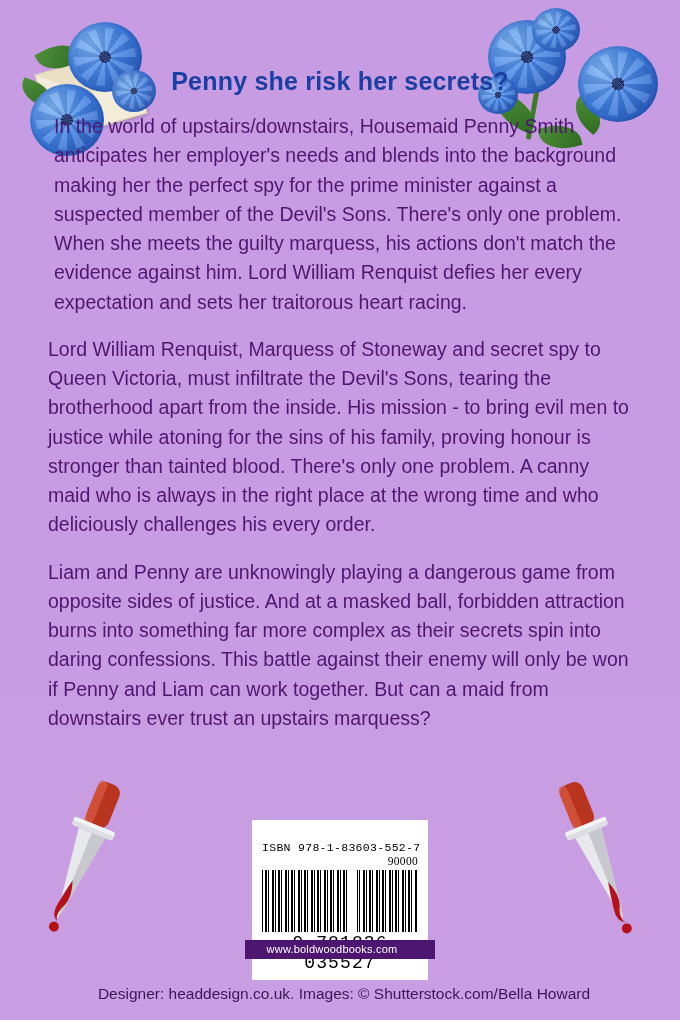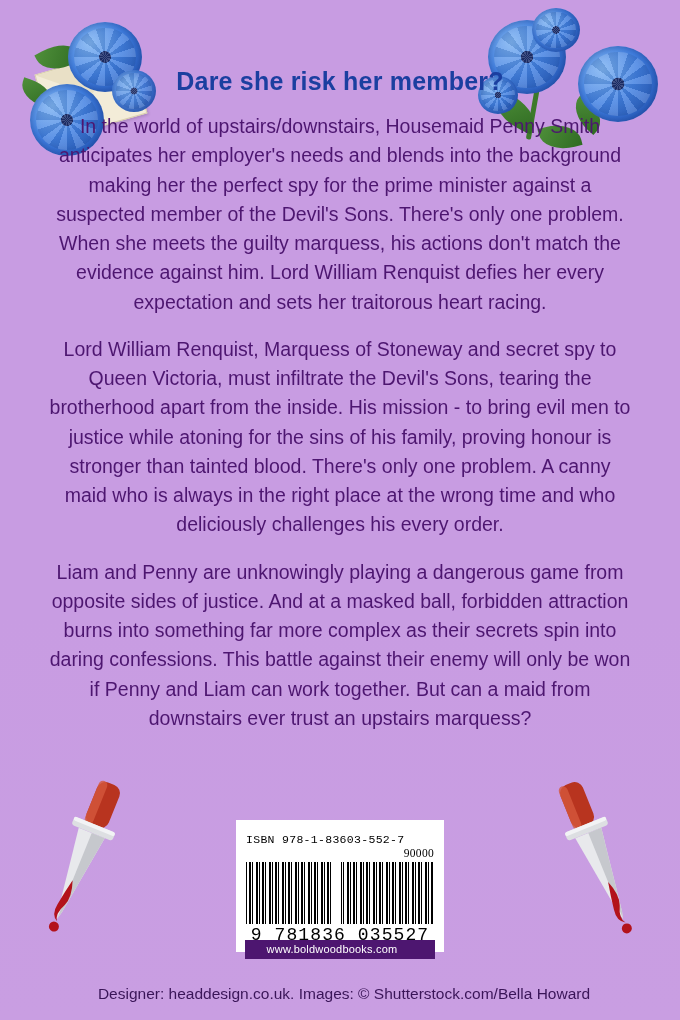--- a/index.html
+++ b/index.html
@@ -94,38 +94,38 @@
     font-weight: bold;
     letter-spacing: 0.2px;
     margin: 0 0 16px 0;
     line-height: 1.2;
   }
   .blurb {
     color: #4d1670;
     font-size: 19.5px;
     line-height: 1.5;
     margin: 0 0 18px 0;
-    text-align: center;
+    text-align: left;
   }
   .blurb.p1 { padding: 0 6px; }
 
   
   .dagger { position: absolute; width: 120px; height: 170px; }
   .dagger-left { left: 22px; top: 772px; }
   .dagger-right { right: 22px; top: 772px; }
 
   
   .barcode-box {
     position: absolute;
     left: 50%;
     transform: translateX(-50%);
     top: 820px;
-    width: 208px;
+    width: 176px;
     background: #ffffff;
-    padding: 12px 9px 6px 9px;
+    padding: 20px 9px 6px 9px;
     box-sizing: border-box;
     border: 1px solid #ffffff;
   }
   .isbn-line {
     font-family: "Liberation Mono", monospace;
     font-size: 11.5px;
     color: #000;
     letter-spacing: 0.3px;
     white-space: nowrap;
   }
@@ -206,21 +206,21 @@
     <div class="leaf" style="left:18px; top:92px; width:46px; height:28px; transform:rotate(24deg);"></div>
     <div class="leaf" style="left:66px; top:118px; width:40px; height:26px; transform:rotate(-14deg);"></div>
     <div class="leaf" style="left:96px; top:96px; width:36px; height:24px; transform:rotate(42deg);"></div>
     <div class="bloom" style="left:14px; top:14px; width:78px; height:74px;"></div>
     <div class="bloom" style="left:104px; top:40px; width:80px; height:76px;"></div>
     <div class="bloom" style="left:58px; top:2px; width:48px; height:44px;"></div>
     <div class="bloom" style="left:4px; top:70px; width:40px; height:38px;"></div>
   </div>
 
   <div class="content">
-    <h1 class="tagline">Dare she risk her member?</h1>
+    <h1 class="tagline">Penny she risk her secrets?</h1>
     <p class="blurb p1">In the world of upstairs/downstairs, Housemaid Penny Smith anticipates her employer's needs and blends into the background making her the perfect spy for the prime minister against a suspected member of the Devil's Sons. There's only one problem. When she meets the guilty marquess, his actions don't match the evidence against him. Lord William Renquist defies her every expectation and sets her traitorous heart racing.</p>
     <p class="blurb">Lord William Renquist, Marquess of Stoneway and secret spy to Queen Victoria, must infiltrate the Devil's Sons, tearing the brotherhood apart from the inside. His mission - to bring evil men to justice while atoning for the sins of his family, proving honour is stronger than tainted blood. There's only one problem. A canny maid who is always in the right place at the wrong time and who deliciously challenges his every order.</p>
     <p class="blurb">Liam and Penny are unknowingly playing a dangerous game from opposite sides of justice. And at a masked ball, forbidden attraction burns into something far more complex as their secrets spin into daring confessions. This battle against their enemy will only be won if Penny and Liam can work together. But can a maid from downstairs ever trust an upstairs marquess?</p>
   </div>
 
   <div class="dagger dagger-left">
     <svg width="120" height="170" viewBox="0 0 120 170">
       <g transform="rotate(22 60 85)">
         <rect x="48" y="6" width="24" height="46" rx="9" fill="#b8341f"></rect>
         <rect x="48" y="6" width="9" height="46" rx="5" fill="#d4573c" opacity="0.8"></rect>

